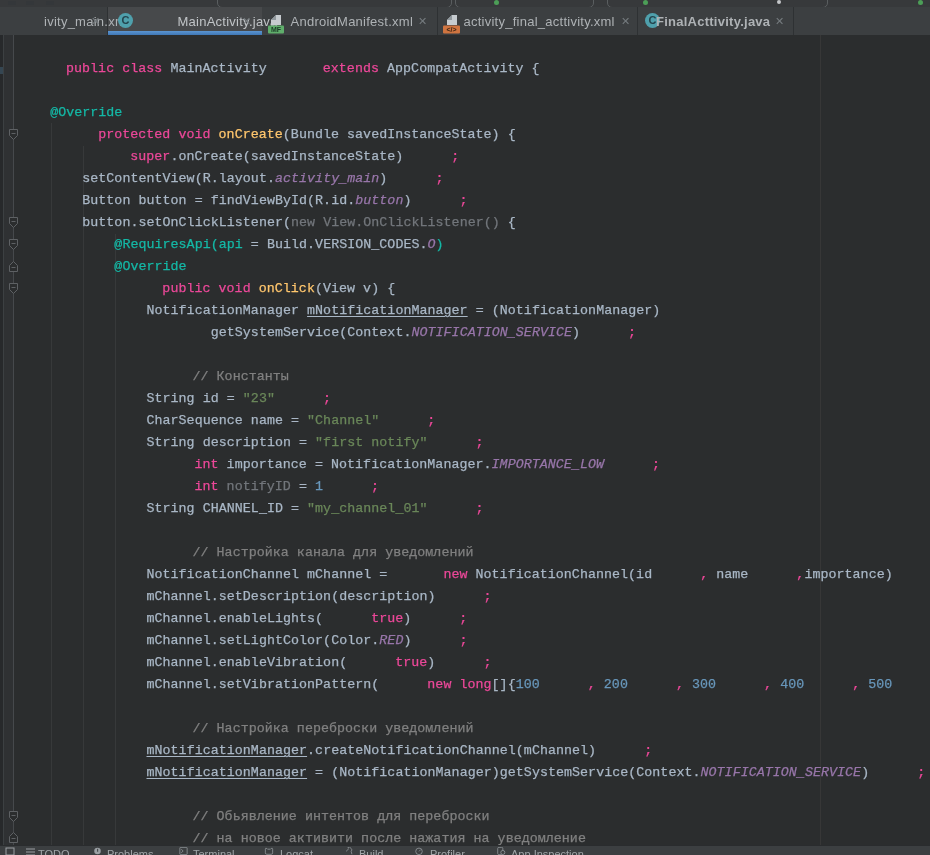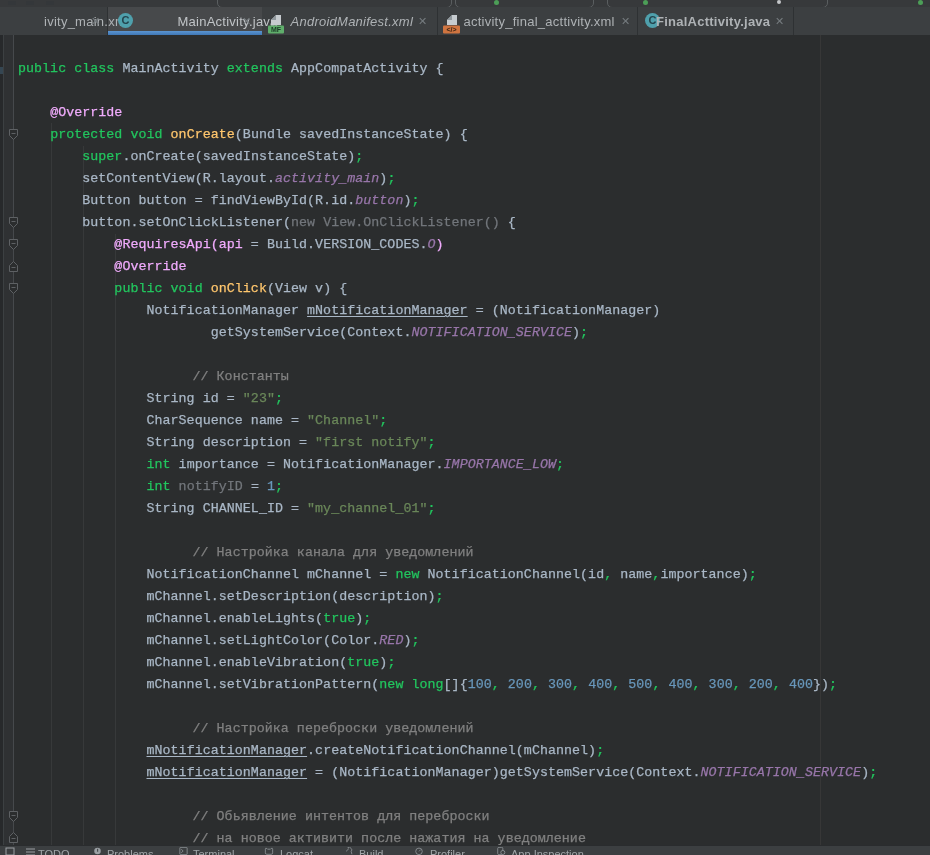--- a/index.html
+++ b/index.html
@@ -26,25 +26,25 @@
   #editor{left:0;top:35px;width:930px;height:810px;background:#2b2d2e;}
   #leftcol{left:0;top:35px;width:3px;height:810px;background:#27292b;}
   #leftline{left:3px;top:35px;width:1px;height:810px;background:#3c4042;}
   #gutter{left:4px;top:35px;width:9px;height:810px;background:#2f3133;}
   #gutline{left:13px;top:35px;width:1px;height:810px;background:#46494c;}
   .iguide{position:absolute;width:1px;background:#37393a;}
   #margin{left:820px;top:35px;width:1px;height:810px;background:#373737;}
   pre#code{position:absolute;left:18px;top:58px;margin:0;
      font-family:"Liberation Mono",monospace;font-size:13.3px;line-height:22px;letter-spacing:0.05px;
      font-weight:400;color:#a9b7c6;white-space:pre;-webkit-text-stroke:0.25px currentColor;}
-  pre#code .k{color:#22c55e;}
+  pre#code .k{color:#ec4899;margin-left:48px;}
   pre#code .s{color:#6a8759;}
   pre#code .n{color:#6897bb;}
   pre#code .c{color:#808080;margin-left:46px;}
-  pre#code .a{color:#f0abfc;}
+  pre#code .a{color:#14b8a6;}
   pre#code .m{color:#ffc66d;}
   pre#code .p{color:#9876aa;font-style:italic;}
   pre#code .d{color:#72767b;}
   pre#code .u{text-decoration:underline;text-underline-offset:2px;text-decoration-thickness:1px;}
   .fold{position:absolute;left:8px;width:11px;height:13px;}
   
   #status{left:0;top:845px;width:930px;height:10px;background:#3c3f41;border-top:1px solid #2a2c2e;box-sizing:border-box;}
   .sitem{position:absolute;top:848px;font-size:11px;line-height:12px;color:#a0a5a8;white-space:nowrap;}
   .sicon{position:absolute;top:847px;}
 </style>
@@ -81,21 +81,21 @@
   <div class="cicon" style="left:118px;top:6px;">C</div>
   <span class="tlabel tsellabel" style="left:137.5px;padding-left:40px;">MainActivity.java</span>
   <span class="tx" style="left:242px;">✕</span>
 
   <svg class="abs" style="left:268px;top:5px;" width="17" height="25" viewBox="0 0 17 25">
     <path d="M3 8 L8 3 L13 3 L13 13 L3 13 Z" fill="#c6cbcf"></path>
     <path d="M3 8 L8 3 L8 8 Z" fill="#8f979c"></path>
     <rect x="0" y="13.5" width="16" height="8" rx="1" fill="#5fae6b"></rect>
     <text x="8" y="20" font-size="7" font-weight="bold" text-anchor="middle" fill="#1c3b28" font-family="Liberation Sans">MF</text>
   </svg>
-  <span class="tlabel" style="left:290.5px;font-style:italic;">AndroidManifest.xml</span>
+  <span class="tlabel" style="left:290.5px;">AndroidManifest.xml</span>
   <span class="tx" style="left:418px;">✕</span>
 
   <svg class="abs" style="left:443px;top:5px;" width="18" height="25" viewBox="0 0 18 25">
     <path d="M4 8 L9 3 L14 3 L14 13 L4 13 Z" fill="#c6cbcf"></path>
     <path d="M4 8 L9 3 L9 8 Z" fill="#8f979c"></path>
     <rect x="0" y="13.5" width="17" height="8" rx="1" fill="#cf7440"></rect>
     <text x="8.5" y="20" font-size="7" font-weight="bold" text-anchor="middle" fill="#3b2413" font-family="Liberation Sans">&lt;/&gt;</text>
   </svg>
   <span class="tlabel" style="left:463.5px;">activity_final_acttivity.xml</span>
   <span class="tx" style="left:621px;">✕</span>

